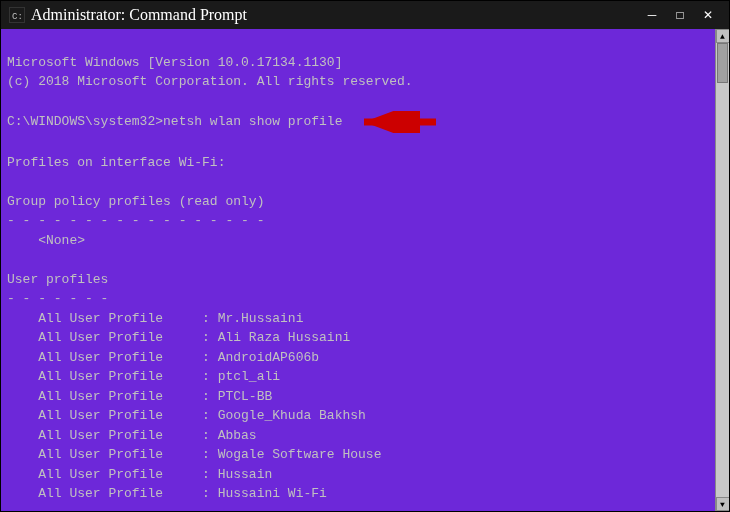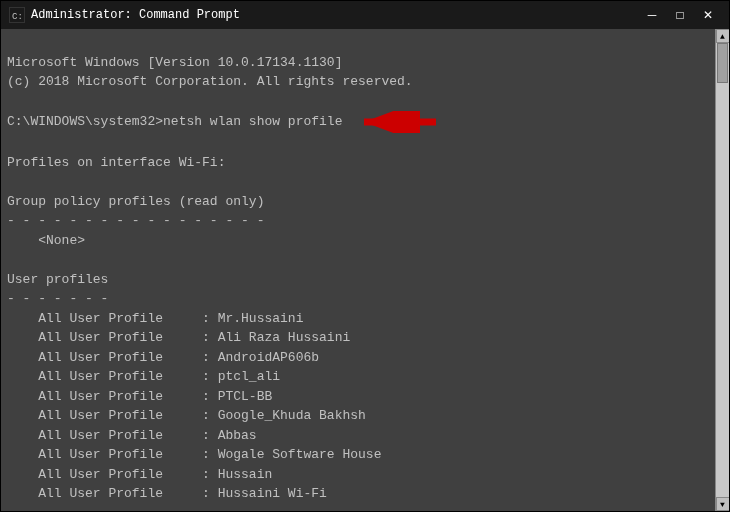--- a/index.html
+++ b/index.html
@@ -42,22 +42,22 @@
       width: 16px;
       height: 16px;
       background: #333;
       display: flex;
       align-items: center;
       justify-content: center;
       font-size: 10px;
     }
 
     .title-text {
-      font-family: Liberation Mono, monospace;
-      font-size: 12px;
+      font-family: Liberation Serif, serif;
+      font-size: 16px;
     }
 
     .title-bar-buttons {
       display: flex;
       gap: 2px;
     }
 
     .title-btn {
       width: 26px;
       height: 20px;
@@ -72,21 +72,21 @@
       justify-content: center;
     }
 
     .content-area {
       display: flex;
       flex: 1;
       overflow: hidden;
     }
 
     .terminal {
-      background: #404040;
+      background: #6d28d9;
       color: #c0c0c0;
       flex: 1;
       padding: 4px 6px;
       overflow-y: auto;
       line-height: 1.5;
       font-size: 13px;
       font-family: 'Courier New', Courier, monospace;
       white-space: pre;
     }
 

